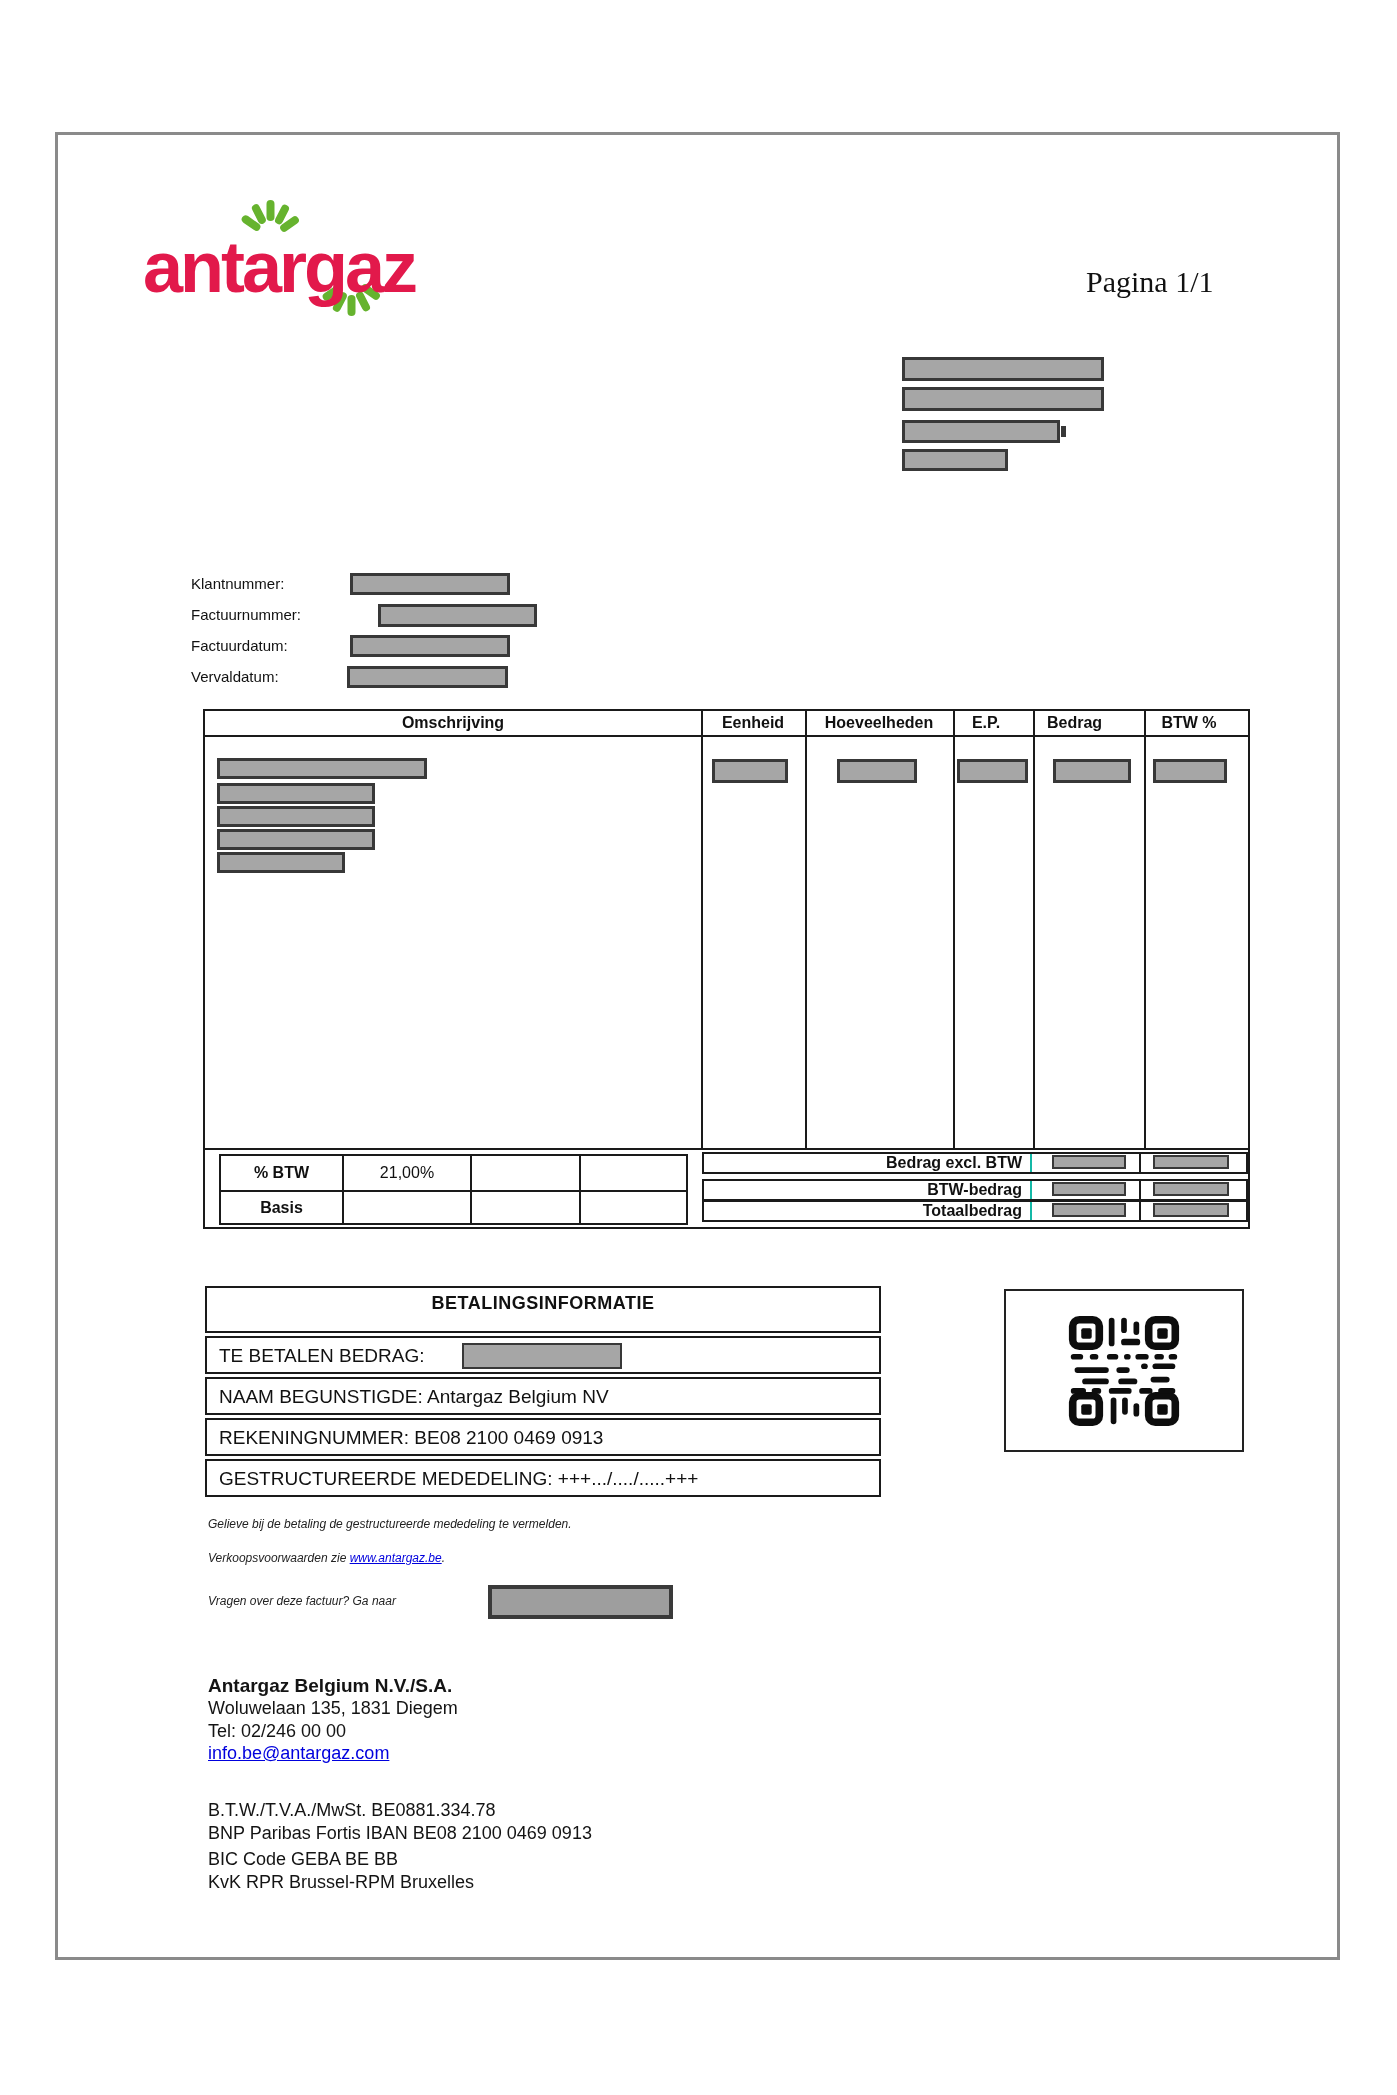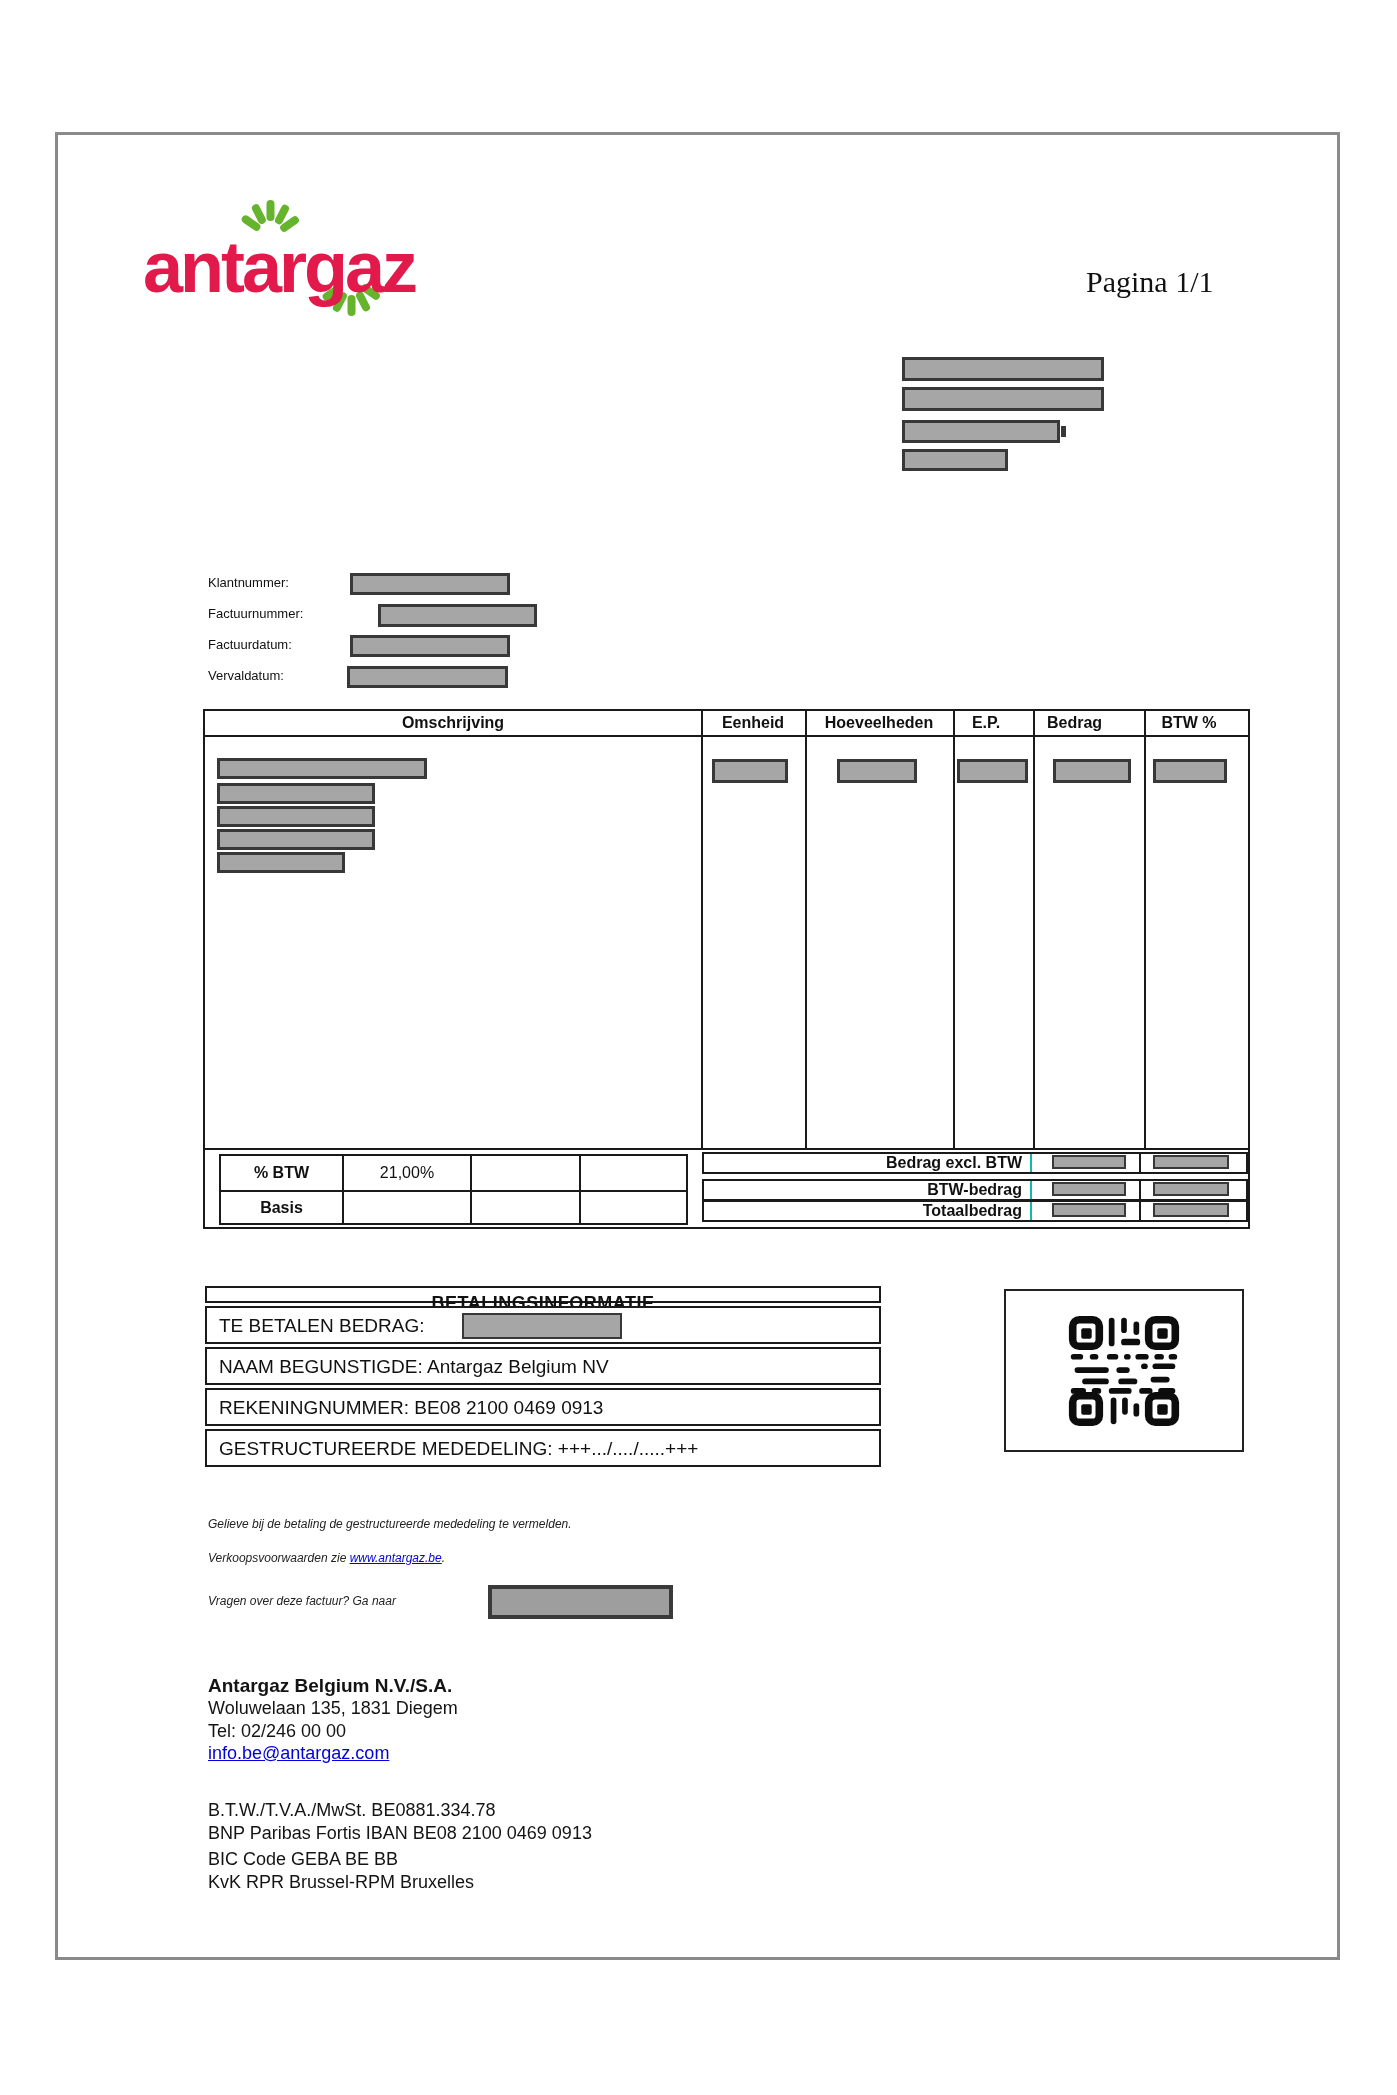--- a/index.html
+++ b/index.html
@@ -24,21 +24,21 @@
   
   .pagina { position:absolute; left:1028px; top:130px;
     font-family:"Liberation Serif", serif; font-size:30px; }
 
   .doc-title {
     position:absolute; left:0; top:368px; width:100%; text-align:center;
     font-size:21px; font-weight:bold; letter-spacing:1px;
     text-decoration:underline; text-underline-offset:3px;
   }
 
-  .meta-label { position:absolute; left:150px; font-size:13px; }
+  .meta-label { position:absolute; left:133px; font-size:15px; }
 
   
   .inv-table {
     position:absolute; left:145px; top:574px; width:1047px; height:520px;
     border:2px solid #1a1a1a;
   }
   .inv-head { position:absolute; left:0; top:0; width:100%; height:26px;
     border-bottom:2px solid #1a1a1a; display:flex; }
   .inv-head .hcell { font-size:16px; font-weight:bold; text-align:center;
     line-height:24px; overflow:hidden; }
@@ -71,21 +71,21 @@
   .tot-row .tcell { position:relative; border-right:2px solid #1a1a1a; }
   .tot-row .tcell.c1 { width:109px; }
   .tot-row .tcell.c2 { flex:1; border-right:none; }
   .tot-bar { position:absolute; top:1px; height:14px; background:#a6a6a6;
     border:2px solid #383838; }
 
   
   .pay-box { position:absolute; left:147px; top:1151px; width:676px; }
   .pay-row { border:2px solid #1a1a1a; background:#fff; margin-bottom:3px;
     position:relative; font-size:19px; }
-  .pay-title { height:17px; text-align:center; font-weight:bold; font-size:18px;
+  .pay-title { height:47px; text-align:center; font-weight:bold; font-size:18px;
     line-height:30px; letter-spacing:0.5px; }
   .pay-line { height:38px; line-height:35px; padding-left:12px; }
 
   
   .qr-box { position:absolute; left:946px; top:1154px; width:240px; height:163px;
     border:2px solid #222; display:flex; align-items:center; justify-content:center; }
 
   
   .note { position:absolute; left:150px; font-size:12px; font-style:italic; color:#222; }
   a.link { color:#0000dd; text-decoration:underline; }

